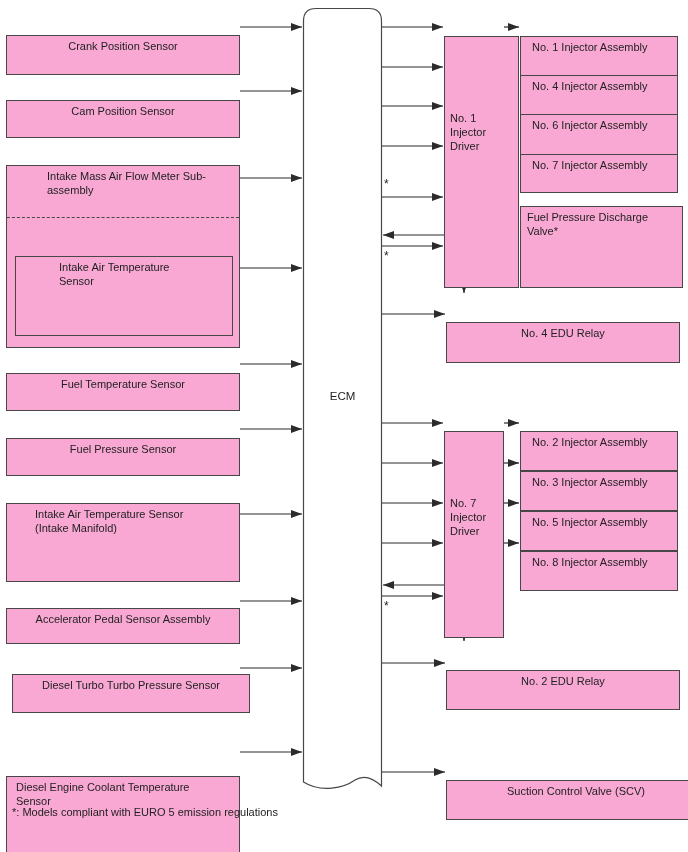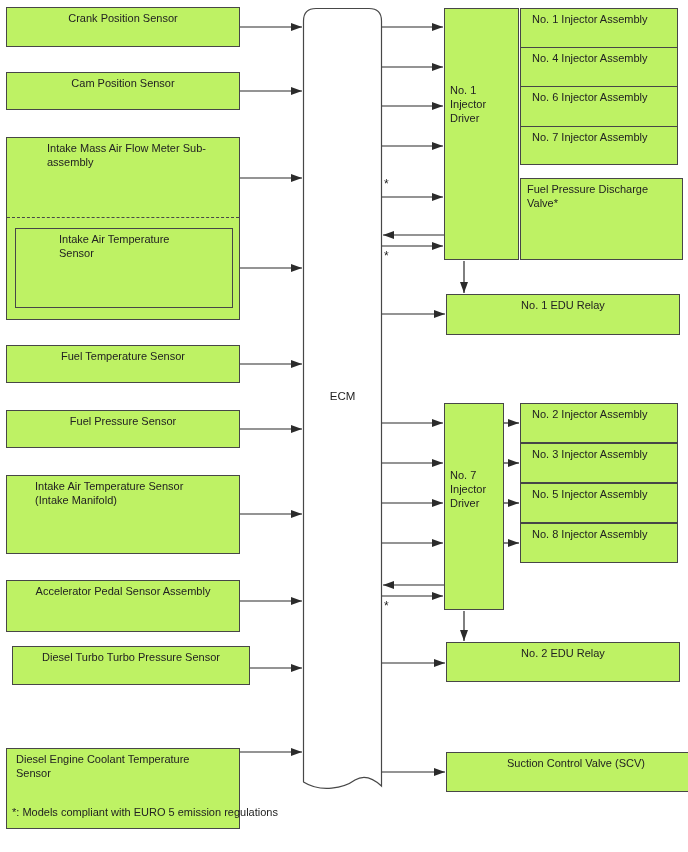--- a/index.html
+++ b/index.html
@@ -2,22 +2,23 @@
 <html><head>
 <meta charset="utf-8">
 <style>
   html,body{margin:0;padding:0;background:#ffffff;}
   .canvas{
     position:relative;width:688px;height:852px;background:#ffffff;
     font-family:"Liberation Sans",sans-serif;color:#1e1e1e;overflow:hidden;
   }
   .overlay{position:absolute;left:0;top:0;width:688px;height:852px;}
   .box{
-    position:absolute;border:1px solid #474747;background:#bef264;
+    position:absolute;border:1px solid #474747;background:#f9a8d4;
     box-sizing:border-box;
+    margin-top:28px;
   }
   .lbl{
     display:block;padding-top:3px;
     font-size:11px;line-height:14px;color:#222222;
   }
   .c{text-align:center;}
   .driver-lbl{padding-left:5px;width:50px;}
   .asm-lbl{padding-left:11px;}
   .star{
     position:absolute;font-size:12px;line-height:10px;color:#222222;
@@ -120,21 +121,21 @@
   </div>
 
   <div class="box" style="left:6px;top:410px;width:234px;height:38px">
     <div class="lbl c">Fuel Pressure Sensor</div>
   </div>
 
   <div class="box" style="left:6px;top:475px;width:234px;height:79px">
     <div class="lbl" style="margin-left:28px;width:168px">Intake Air Temperature Sensor (Intake Manifold)</div>
   </div>
 
-  <div class="box" style="left:6px;top:580px;width:234px;height:52px">
+  <div class="box" style="left:6px;top:580px;width:234px;height:36px">
     <div class="lbl c">Accelerator Pedal Sensor Assembly</div>
   </div>
 
   <div class="box" style="left:12px;top:646px;width:238px;height:39px">
     <div class="lbl c">Diesel Turbo Turbo Pressure Sensor</div>
   </div>
 
   <div class="box" style="left:6px;top:748px;width:234px;height:81px">
     <div class="lbl" style="margin-left:9px;width:190px">Diesel Engine Coolant Temperature Sensor</div>
   </div>
@@ -158,21 +159,21 @@
   </div>
   <div class="box" style="left:520px;top:126px;width:158px;height:39px">
     <div class="lbl asm-lbl">No. 7 Injector Assembly</div>
   </div>
 
   <div class="box" style="left:520px;top:178px;width:163px;height:82px">
     <div class="lbl" style="margin-left:6px;width:140px">Fuel Pressure Discharge Valve*</div>
   </div>
 
   <div class="box" style="left:446px;top:294px;width:234px;height:41px">
-    <div class="lbl c">No. 1 EDU Relay</div>
+    <div class="lbl c">No. 4 EDU Relay</div>
   </div>
 
   <div class="box" style="left:520px;top:403px;width:158px;height:40px">
     <div class="lbl asm-lbl">No. 2 Injector Assembly</div>
   </div>
   <div class="box" style="left:520px;top:443px;width:158px;height:40px">
     <div class="lbl asm-lbl">No. 3 Injector Assembly</div>
   </div>
   <div class="box" style="left:520px;top:483px;width:158px;height:40px">
     <div class="lbl asm-lbl">No. 5 Injector Assembly</div>

